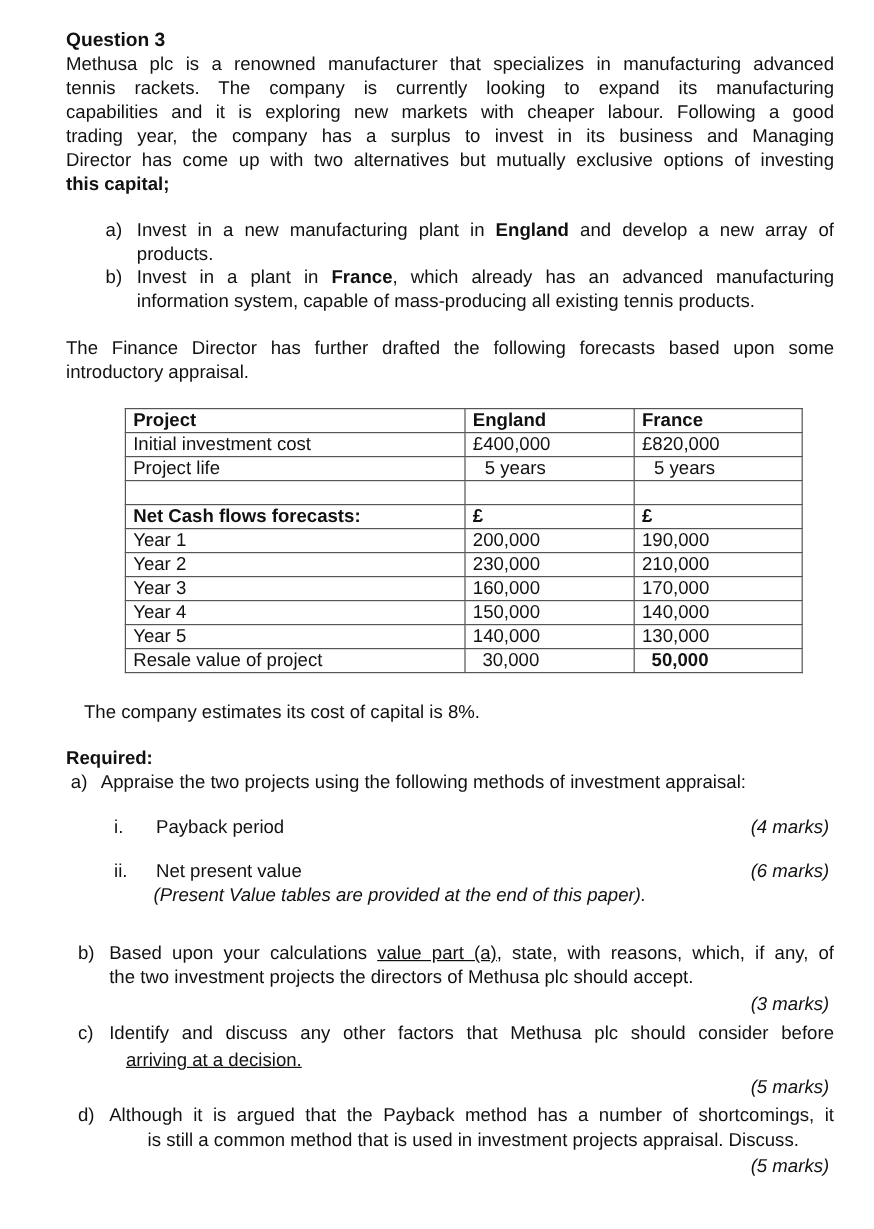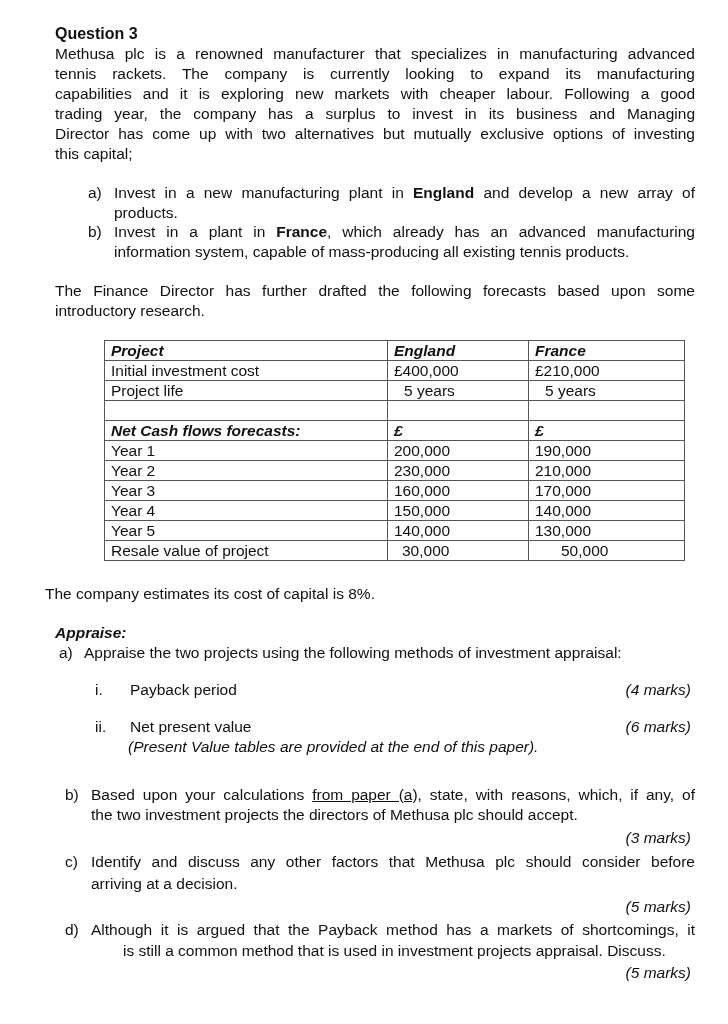--- a/index.html
+++ b/index.html
@@ -7,66 +7,66 @@
          font-family:"Liberation Sans", sans-serif; color:#111; font-size:15.5px; }
   .line { position:absolute; white-space:nowrap; line-height:20px; }
   .just { text-align:justify; text-align-last:justify; }
   b { font-weight:bold; }
   .title { left:55px; top:24px; font-weight:bold; font-size:16px; }
   table.data { position:absolute; left:104px; top:340px; border-collapse:collapse; font-size:15.5px; }
   table.data td { border:1px solid #555; padding:0 6px; height:19px; line-height:19px; white-space:nowrap; vertical-align:middle; }
   td.c0 { width:270px; }
   td.c1 { width:118px; }
   td.c2 { width:117px; }
-  .bold { font-weight:bold;font-style:italic; }
+  .bold { font-weight:bold; }
   .ital { font-style:italic; }
   u { text-decoration:underline; }
 </style>
 </head>
 <body>
 
 <div class="line title">Question 3</div>
 
 <div>
   <div class="line just" style="left:55px;top:44px;width:640px;">Methusa plc is a renowned manufacturer that specializes in manufacturing advanced</div>
   <div class="line just" style="left:55px;top:64px;width:640px;">tennis rackets. The company is currently looking to expand its manufacturing</div>
   <div class="line just" style="left:55px;top:84px;width:640px;">capabilities and it is exploring new markets with cheaper labour. Following a good</div>
   <div class="line just" style="left:55px;top:104px;width:640px;">trading year, the company has a surplus to invest in its business and Managing</div>
   <div class="line just" style="left:55px;top:124px;width:640px;">Director has come up with two alternatives but mutually exclusive options of investing</div>
-  <div class="line" style="left:55px;top:144px;">this capital;</div>
+  <div class="line" style="left:55px;top:144px;font-weight:bold;">this capital;</div>
 </div>
 
 <div>
   <div class="line" style="left:88px;top:183px;">a)</div>
   <div class="line just" style="left:114px;top:183px;width:581px;"><span>Invest in a new manufacturing plant in </span><b>England</b><span> and develop a new array of</span></div>
   <div class="line" style="left:114px;top:203px;">products.</div>
 </div>
 
 <div>
   <div class="line" style="left:88px;top:222px;">b)</div>
   <div class="line just" style="left:114px;top:222px;width:581px;"><span>Invest in a plant in </span><b>France</b><span>, which already has an advanced manufacturing</span></div>
   <div class="line" style="left:114px;top:242px;">information system, capable of mass-producing all existing tennis products.</div>
 </div>
 
 <div>
   <div class="line just" style="left:55px;top:281px;width:640px;">The Finance Director has further drafted the following forecasts based upon some</div>
-  <div class="line" style="left:55px;top:301px;">introductory research.</div>
+  <div class="line" style="left:55px;top:301px;">introductory appraisal.</div>
 </div>
 
 <table class="data">
   <tbody>
       <tr>
     <td class="c0 bold">Project</td>
     <td class="c1 bold">England</td>
     <td class="c2 bold">France</td>
   </tr>
   <tr>
     <td class="c0">Initial investment cost</td>
     <td class="c1">£400,000</td>
-    <td class="c2">£210,000</td>
+    <td class="c2">£820,000</td>
   </tr>
   <tr>
     <td class="c0">Project life</td>
     <td class="c1" style="padding-left:16px;">5 years</td>
     <td class="c2" style="padding-left:16px;">5 years</td>
   </tr>
   <tr>
     <td class="c0"></td>
     <td class="c1"></td>
     <td class="c2"></td>
@@ -97,57 +97,57 @@
     <td class="c2">140,000</td>
   </tr>
   <tr>
     <td class="c0">Year 5</td>
     <td class="c1">140,000</td>
     <td class="c2">130,000</td>
   </tr>
   <tr>
     <td class="c0">Resale value of project</td>
     <td class="c1" style="padding-left:14px;">30,000</td>
-    <td class="c2" style="padding-left:32px;">50,000</td>
+    <td class="c2" style="padding-left:14px;font-weight:bold;">50,000</td>
   </tr>
 </tbody>
   </table>
 
-<div class="line" style="left:45px;top:584px;">The company estimates its cost of capital is 8%.</div>
+<div class="line" style="left:70px;top:584px;">The company estimates its cost of capital is 8%.</div>
 
-<div class="line bold" style="left:55px;top:623px;">Appraise:</div>
+<div class="line bold" style="left:55px;top:623px;">Required:</div>
 
 <div>
   <div class="line" style="left:59px;top:643px;">a)</div>
   <div class="line" style="left:84px;top:643px;">Appraise the two projects using the following methods of investment appraisal:</div>
 
   <div class="line" style="left:95px;top:680px;">i.</div>
   <div class="line" style="left:130px;top:680px;">Payback period</div>
   <div class="line ital" style="right:37px;top:680px;">(4 marks)</div>
 
   <div class="line" style="left:95px;top:717px;">ii.</div>
   <div class="line" style="left:130px;top:717px;">Net present value</div>
   <div class="line ital" style="right:37px;top:717px;">(6 marks)</div>
   <div class="line ital" style="left:128px;top:737px;text-align:center;">(Present Value tables are provided at the end of this paper).</div>
 </div>
 
 <div>
   <div class="line" style="left:65px;top:785px;">b)</div>
-  <div class="line just" style="left:91px;top:785px;width:604px;"><span>Based upon your calculations </span><u>from paper (a),</u><span> state, with reasons, which, if any, of</span></div>
+  <div class="line just" style="left:91px;top:785px;width:604px;"><span>Based upon your calculations </span><u>value part (a),</u><span> state, with reasons, which, if any, of</span></div>
   <div class="line" style="left:91px;top:805px;">the two investment projects the directors of Methusa plc should accept.</div>
   <div class="line ital" style="right:37px;top:828px;">(3 marks)</div>
 </div>
 
 <div>
   <div class="line" style="left:65px;top:852px;">c)</div>
   <div class="line just" style="left:91px;top:852px;width:604px;">Identify and discuss any other factors that Methusa plc should consider before</div>
-  <div class="line" style="left:91px;top:874px;">arriving at a decision.</div>
+  <div class="line" style="left:105px;top:874px;text-decoration:underline;">arriving at a decision.</div>
   <div class="line ital" style="right:37px;top:897px;">(5 marks)</div>
 </div>
 
 <div>
   <div class="line" style="left:65px;top:920px;">d)</div>
-  <div class="line just" style="left:91px;top:920px;width:604px;">Although it is argued that the Payback method has a markets of shortcomings, it</div>
+  <div class="line just" style="left:91px;top:920px;width:604px;">Although it is argued that the Payback method has a number of shortcomings, it</div>
   <div class="line" style="left:91px;top:941px;margin-left:32px;">is still a common method that is used in investment projects appraisal. Discuss.</div>
   <div class="line ital" style="right:37px;top:963px;">(5 marks)</div>
 </div>
 
 <div class="line ital bold" style="right:37px;top:1026px;">(Total: 25 marks)</div>
 
 </body></html>

